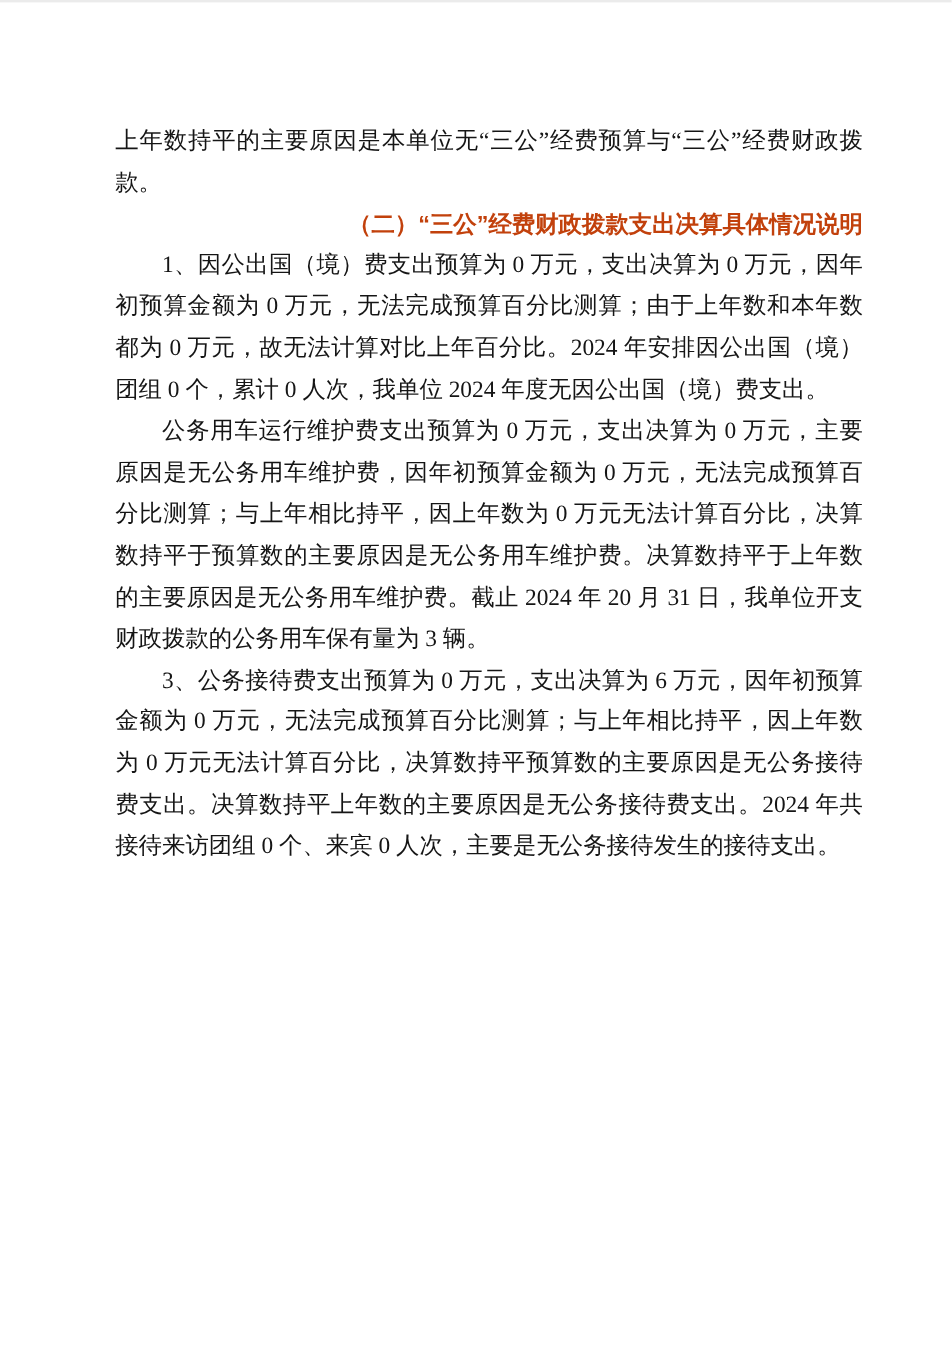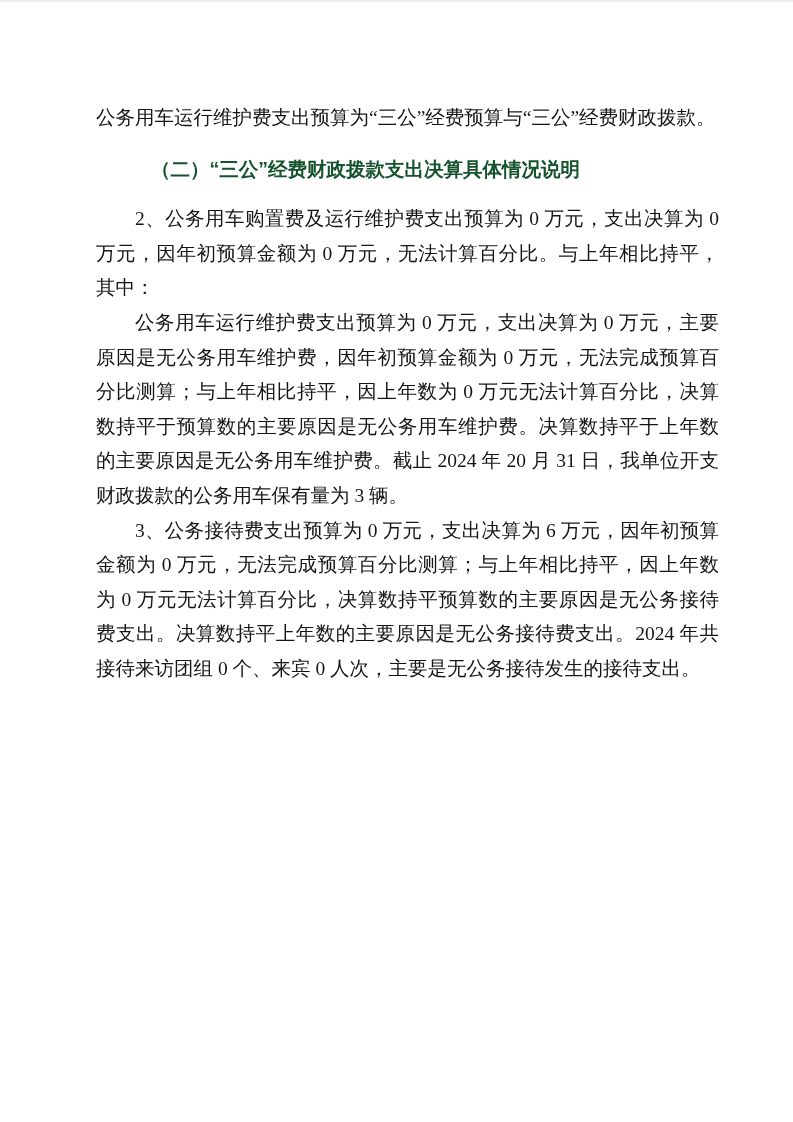--- a/index.html
+++ b/index.html
@@ -32,39 +32,40 @@
     font-size: 19.5px;
     line-height: 34.6px;
     text-align: justify;
     text-indent: 2em;
     word-break: break-all;
   }
   .para.no-indent {
     text-indent: 0;
   }
   .heading {
-    margin: 16px;
+    margin: 0;
     font-size: 19.5px;
     line-height: 34.6px;
     font-weight: 700;
     font-family: "Liberation Sans", "DejaVu Sans", sans-serif;
     text-indent: 2em;
-    color: #14532d;
+    color: #c2410c;
+    text-align: right;
   }
 </style>
 </head>
 <body>
 
 <div class="scan-edge"></div>
 
 <div class="page">
-  <p class="para no-indent">公务用车运行维护费支出预算为“三公”经费预算与“三公”经费财政拨款。</p>
+  <p class="para no-indent">上年数持平的主要原因是本单位无“三公”经费预算与“三公”经费财政拨款。</p>
 
   <h2 class="heading">（二）“三公”经费财政拨款支出决算具体情况说明</h2>
 
+  <p class="para">1、因公出国（境）费支出预算为 0 万元，支出决算为 0 万元，因年初预算金额为 0 万元，无法完成预算百分比测算；由于上年数和本年数都为 0 万元，故无法计算对比上年百分比。2024 年安排因公出国（境）团组 0 个，累计 0 人次，我单位 2024 年度无因公出国（境）费支出。</p>
 
-  <p class="para">2、公务用车购置费及运行维护费支出预算为 0 万元，支出决算为 0 万元，因年初预算金额为 0 万元，无法计算百分比。与上年相比持平，其中：</p>
 
 
   <p class="para">公务用车运行维护费支出预算为 0 万元，支出决算为 0 万元，主要原因是无公务用车维护费，因年初预算金额为 0 万元，无法完成预算百分比测算；与上年相比持平，因上年数为 0 万元无法计算百分比，决算数持平于预算数的主要原因是无公务用车维护费。决算数持平于上年数的主要原因是无公务用车维护费。截止 2024 年 20 月 31 日，我单位开支财政拨款的公务用车保有量为 3 辆。</p>
 
   <p class="para">3、公务接待费支出预算为 0 万元，支出决算为 6 万元，因年初预算金额为 0 万元，无法完成预算百分比测算；与上年相比持平，因上年数为 0 万元无法计算百分比，决算数持平预算数的主要原因是无公务接待费支出。决算数持平上年数的主要原因是无公务接待费支出。2024 年共接待来访团组 0 个、来宾 0 人次，主要是无公务接待发生的接待支出。</p>
 </div>
 
 </body></html>

